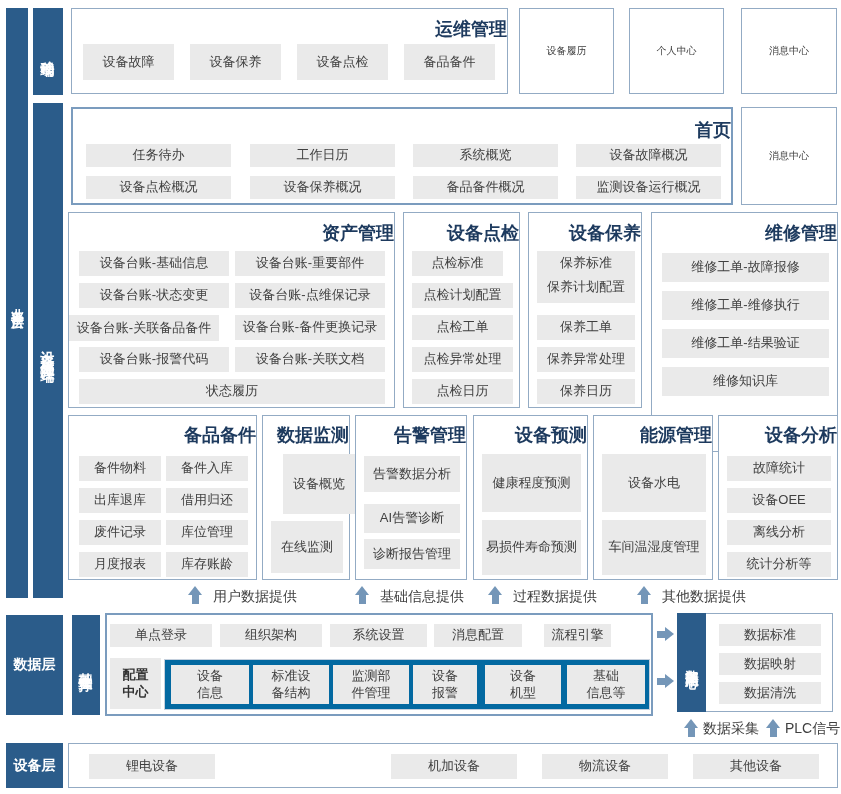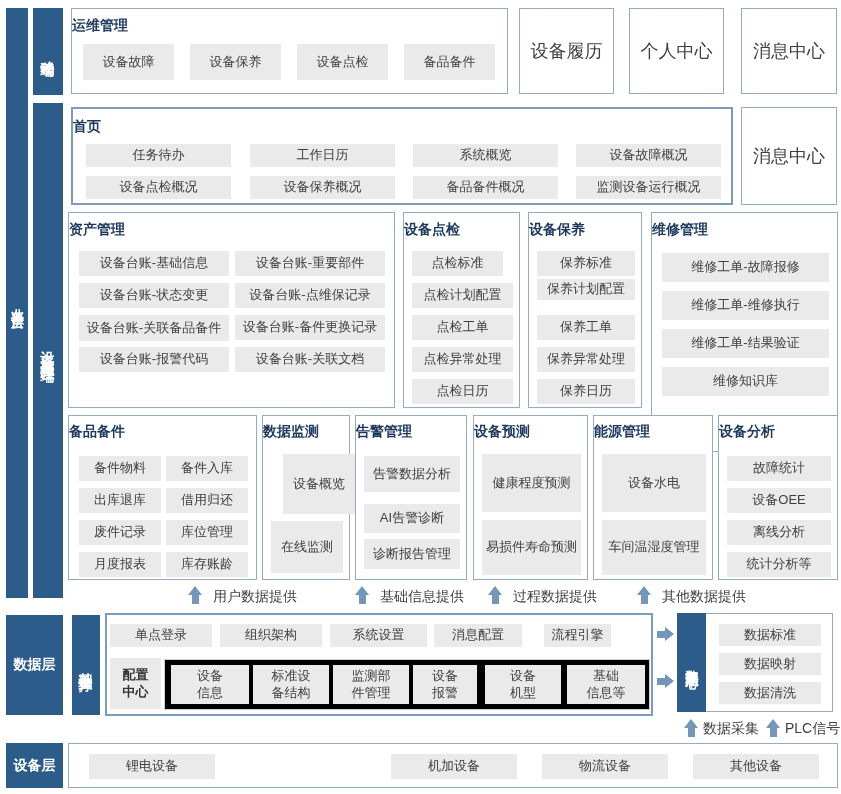--- a/index.html
+++ b/index.html
@@ -9,29 +9,29 @@
   }
   *{box-sizing:border-box}
   body{margin:0;background:#fff}
   .canvas{position:relative;width:841px;height:794px;background:#fff;overflow:hidden;
     font-family:"Liberation Sans","DejaVu Sans",sans-serif;}
   .bar{position:absolute;background:var(--bar-blue);color:#fff;display:flex;align-items:center;
     justify-content:center;font-weight:bold;font-size:14px;text-align:center}
   .vtext{writing-mode:vertical-rl;text-orientation:upright;letter-spacing:3px}
   .box{position:absolute;background:#fff;border:1px solid var(--box-border)}
   .box.thick{border-width:2px;border-color:var(--box-border-strong)}
-  .box-title{position:absolute;left:0;right:0;text-align:left;font-size:14px;font-weight:bold;
+  .box-title{position:absolute;left:0;right:0;text-align:right;font-size:18px;font-weight:bold;
     color:var(--title-navy)}
   .item{position:absolute;background:var(--item-bg);color:var(--text-dark);font-size:13px;
     display:flex;align-items:center;justify-content:center;text-align:center;line-height:1.25;
     white-space:pre-line;padding:0 2px}
   .item.bold{font-weight:bold;color:#333}
   .center-label{position:absolute;inset:0;display:flex;align-items:center;justify-content:center;
-    font-size:18px;color:var(--text-dark)}
-  .inner-frame{position:absolute;background:#000000;border:1px solid var(--inner-border)}
+    font-size:10px;color:var(--text-dark)}
+  .inner-frame{position:absolute;background:#0369a1;border:1px solid var(--inner-border)}
   .arrow-label{position:absolute;font-size:14px;color:var(--text-dark);line-height:18px;white-space:nowrap}
   .up-arrow{position:absolute;width:15px;height:18px}
   .up-arrow::before{content:"";position:absolute;left:0;top:0;border-left:7.5px solid transparent;
     border-right:7.5px solid transparent;border-bottom:9px solid var(--arrow-blue)}
   .up-arrow::after{content:"";position:absolute;left:4px;top:9px;width:7px;height:9px;background:var(--arrow-blue)}
   .right-arrow{position:absolute;width:17px;height:15px}
   .right-arrow::before{content:"";position:absolute;right:0;top:0;border-top:7.5px solid transparent;
     border-bottom:7.5px solid transparent;border-left:9px solid var(--arrow-blue)}
   .right-arrow::after{content:"";position:absolute;left:0;top:4px;width:8px;height:7px;background:var(--arrow-blue)}
   .gov-bar{position:absolute;left:-1px;top:-1px;bottom:-1px;width:29px;background:var(--bar-blue);
@@ -80,39 +80,40 @@
   <div class="box" style="left:741px;top:107px;width:96px;height:98px">
     <div class="center-label">消息中心</div>
   </div>
 
   <div class="box" style="left:68px;top:212px;width:327px;height:196px">
     <div class="box-title" style="top:8px">资产管理</div>
     <div class="item" style="left:10px;top:38px;width:150px;height:25px">设备台账-基础信息</div>
     <div class="item" style="left:166px;top:38px;width:150px;height:25px">设备台账-重要部件</div>
     <div class="item" style="left:10px;top:70px;width:150px;height:25px">设备台账-状态变更</div>
     <div class="item" style="left:166px;top:70px;width:150px;height:25px">设备台账-点维保记录</div>
-    <div class="item" style="left:10px;top:102px;width:150px;height:26px">设备台账-关联备品备件</div>
+    <div class="item" style="left:0;top:102px;width:150px;height:26px">设备台账-关联备品备件</div>
     <div class="item" style="left:166px;top:102px;width:150px;height:25px">设备台账-备件更换记录</div>
     <div class="item" style="left:10px;top:134px;width:150px;height:25px">设备台账-报警代码</div>
     <div class="item" style="left:166px;top:134px;width:150px;height:25px">设备台账-关联文档</div>
+    <div class="item" style="left:10px;top:166px;width:306px;height:25px">状态履历</div>
   </div>
 
   <div class="box" style="left:403px;top:212px;width:117px;height:196px">
     <div class="box-title" style="top:8px">设备点检</div>
     <div class="item" style="left:8px;top:38px;width:91px;height:25px">点检标准</div>
     <div class="item" style="left:8px;top:70px;width:101px;height:25px">点检计划配置</div>
     <div class="item" style="left:8px;top:102px;width:101px;height:25px">点检工单</div>
     <div class="item" style="left:8px;top:134px;width:101px;height:25px">点检异常处理</div>
     <div class="item" style="left:8px;top:166px;width:101px;height:25px">点检日历</div>
   </div>
 
   <div class="box" style="left:528px;top:212px;width:114px;height:196px">
     <div class="box-title" style="top:8px">设备保养</div>
     <div class="item" style="left:8px;top:38px;width:98px;height:25px">保养标准</div>
-    <div class="item" style="left:8px;top:66px;width:98px;height:21px">保养计划配置</div>
+    <div class="item" style="left:8px;top:59px;width:98px;height:31px">保养计划配置</div>
     <div class="item" style="left:8px;top:102px;width:98px;height:25px">保养工单</div>
     <div class="item" style="left:8px;top:134px;width:98px;height:25px">保养异常处理</div>
     <div class="item" style="left:8px;top:166px;width:98px;height:25px">保养日历</div>
   </div>
 
   <div class="box" style="left:651px;top:212px;width:187px;height:240px">
     <div class="box-title" style="top:8px">维修管理</div>
     <div class="item" style="left:10px;top:40px;width:167px;height:29px">维修工单-故障报修</div>
     <div class="item" style="left:10px;top:78px;width:167px;height:29px">维修工单-维修执行</div>
     <div class="item" style="left:10px;top:116px;width:167px;height:29px">维修工单-结果验证</div>

